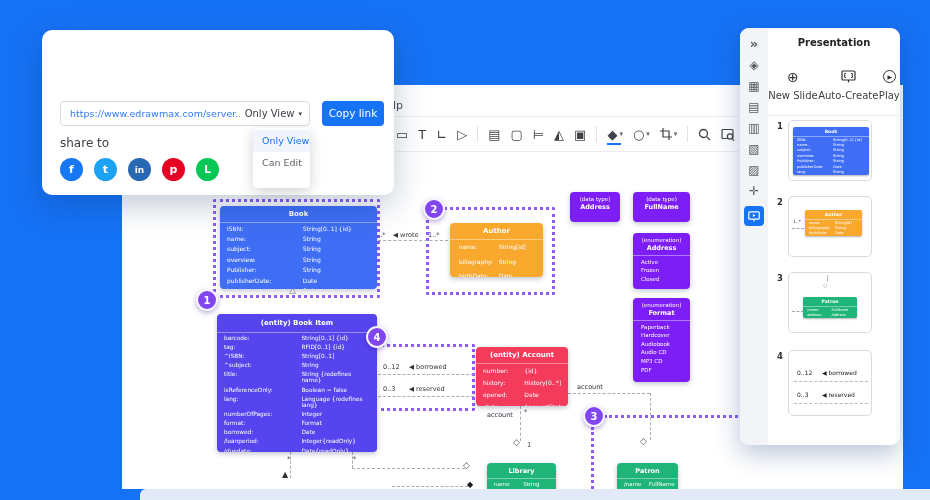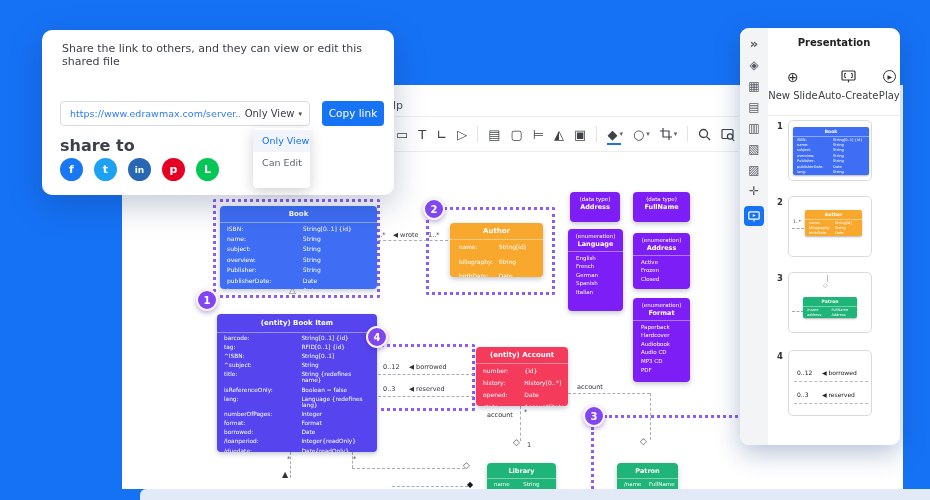--- a/index.html
+++ b/index.html
@@ -20,21 +20,21 @@
   
   #modal{left:42px;top:30px;width:352px;height:165px;background:#fff;border-radius:10px;box-shadow:0 10px 32px rgba(10,40,90,.25);z-index:10;}
   #modal .hd{padding:9px 20px;border-bottom:1px solid #efefef;}
   #modal .hd span{font-size:14px;font-weight:bold;color:#2b2e34;}
   #modal .desc{margin:12px 20px 0;font-size:11px;color:#3c4149;}
   #url-box{position:absolute;left:18px;top:71px;width:250px;height:25px;border:1px solid #d8dce3;border-radius:4px;display:flex;align-items:center;}
   #url-text{margin-left:9px;font-size:9.5px;color:#2f7bf6;white-space:nowrap;overflow:hidden;width:170px;}
   #perm{position:absolute;right:7px;top:0;height:100%;display:flex;align-items:center;font-size:10px;color:#3c4149;cursor:pointer;}
   #perm .caret{font-size:7px;margin-left:4px;color:#444;}
   #copy-btn{position:absolute;left:280px;top:71px;width:62px;height:25px;background:#1673f6;color:#fff;font-size:10.5px;border:none;border-radius:4px;text-align:center;line-height:25px;}
-  #share-to{position:absolute;left:18px;top:106px;font-size:16px;color:#3c4149;font-weight:bold;}
+  #share-to{position:absolute;left:18px;top:106px;font-size:12px;color:#3c4149;}
   .soc{position:absolute;top:128px;width:23px;height:23px;border-radius:50%;color:#fff;font-size:11px;font-weight:bold;display:flex;align-items:center;justify-content:center;}
   
   #dropdown{left:253px;top:128px;width:57px;height:60px;background:#fff;border-radius:4px;box-shadow:0 4px 14px rgba(0,0,0,.18);z-index:11;padding-top:2px;}
   .dd-item{height:22px;line-height:22px;padding-left:9px;font-size:9.5px;}
   .dd-item.sel{color:#1673f6;background:#f1f5fb;}
   .dd-item.n{color:#61666d;}
   
   #strip{left:140px;top:489px;width:790px;height:11px;background:#e2eaf8;z-index:3;border-radius:6px 0 0 0;}
   
   #panel{left:740px;top:28px;width:160px;height:417px;z-index:5;border-radius:9px;box-shadow:0 8px 26px rgba(12,50,120,.30);background:#fff;}
@@ -331,29 +331,20 @@
       </div>
     </div>
 
   <div class="ebox dt" style="left:570px;top:192px;width:50px;height:30px;">
       <div class="ekind">(data type)</div>
       <div class="etitle">Address</div>
     </div>
   <div class="ebox dt" style="left:633px;top:192px;width:57px;height:30px;">
       <div class="ekind">(data type)</div>
       <div class="etitle">FullName</div>
-    </div>
-  <div class="ebox" style="left:568px;top:229px;width:55px;height:82px;">
-      <div class="ekind">(enumeration)</div>
-      <div class="etitle">Language</div>
-      <div class="eval">English</div>
-      <div class="eval">French</div>
-      <div class="eval">German</div>
-      <div class="eval">Spanish</div>
-      <div class="eval">Italian</div>
     </div>
   <div class="ebox" style="left:633px;top:233px;width:57px;height:56px;">
       <div class="ekind">(enumeration)</div>
       <div class="etitle">Address</div>
       <div class="eval">Active</div>
       <div class="eval">Frozen</div>
       <div class="eval">Closed</div>
     </div>
   <div class="ebox" style="left:633px;top:298px;width:57px;height:84px;">
       <div class="ekind">(enumeration)</div>
@@ -497,21 +488,20 @@
       <span class="s4-row" style="left:8px;top:18px;">0..12</span>
       <span class="s4-row" style="left:33px;top:18px;">◀ borrowed</span>
       <div class="s4-dash" style="left:5px;top:30px;width:74px;"></div>
       <span class="s4-row" style="left:8px;top:40px;">0..3</span>
       <span class="s4-row" style="left:33px;top:40px;">◀ reserved</span>
       <div class="s4-dash" style="left:5px;top:52px;width:74px;"></div>
     </div>
   </div>
 
   <div id="modal" class="abs">
-    <div class="desc">Share the link to others, and they can view or edit this shared file</div>
     <div id="url-box">
       <span id="url-text">https://www.edrawmax.com/server...</span>
       <span id="perm">
         <span>Only View</span>
         <span class="caret">▾</span>
       </span>
     </div>
     <div id="copy-btn">Copy link</div>
     <div id="share-to">share to</div>
     <span class="soc" style="left:18px;background:#1877f2;">f</span>

